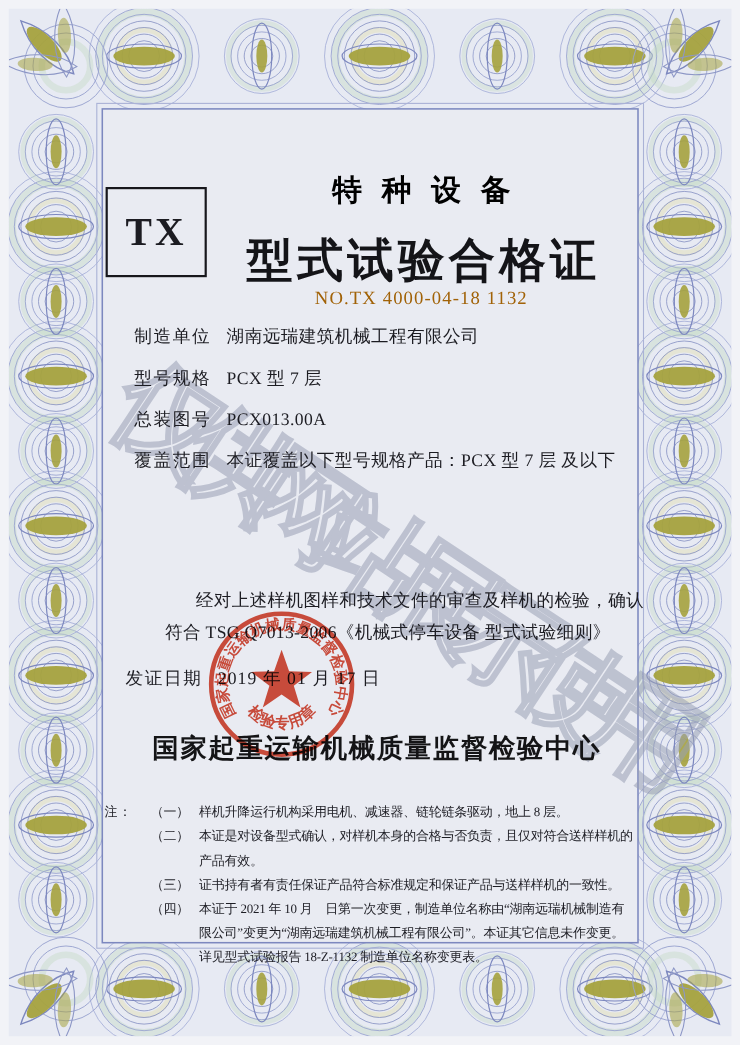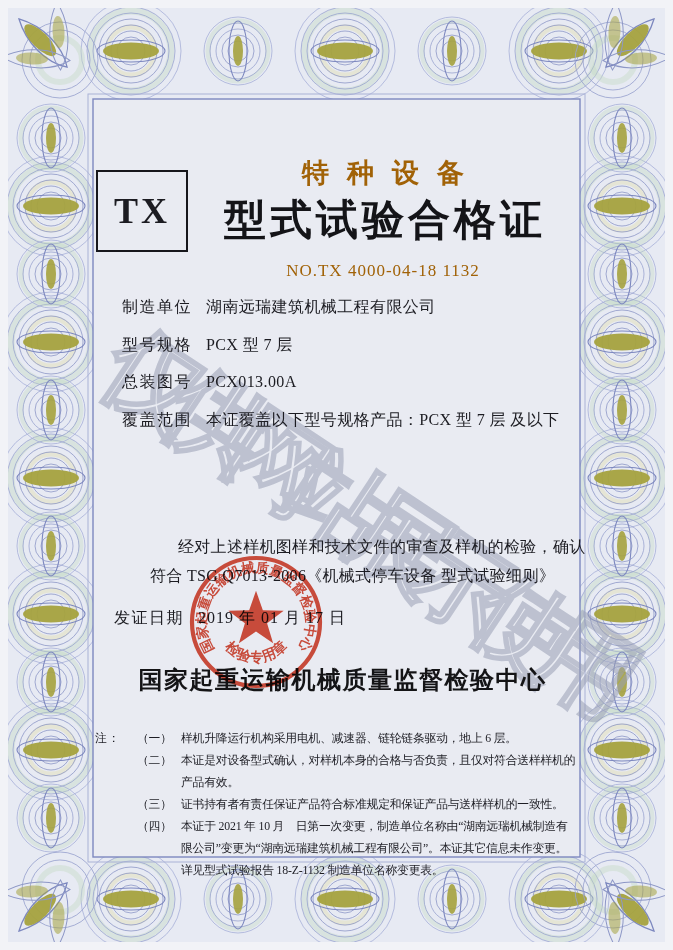--- a/index.html
+++ b/index.html
@@ -16,22 +16,22 @@
 
   .content{position:absolute;left:93px;top:99px;width:487px;height:758px;}
 
   .tx-box{
     position:absolute;left:3px;top:71px;width:88px;height:78px;
     border:2.5px solid #17171c;display:flex;align-items:center;justify-content:center;
   }
   .tx-box span{font-size:36px;font-weight:bold;letter-spacing:3px;}
 
   .title-block{position:absolute;left:97px;top:56px;width:386px;text-align:center;}
-  .subtitle{font-size:27px;font-weight:600;letter-spacing:18px;text-indent:18px;color:#a16207;}
-  .main-title{margin-top:1px;font-size:42px;font-weight:700;letter-spacing:4px;text-indent:4px;color:#141418;}
+  .subtitle{font-size:27px;font-weight:600;letter-spacing:18px;text-indent:18px;color:#000000;}
+  .main-title{margin-top:18px;font-size:42px;font-weight:700;letter-spacing:4px;text-indent:4px;color:#141418;}
   .cert-no{position:absolute;left:97px;top:162px;width:386px;text-align:center;
     font-size:17px;letter-spacing:1px;color:#a16207;}
 
   .fields{position:absolute;left:27px;top:196px;width:455px;}
   .field-row{display:flex;margin-bottom:14.5px;line-height:23px;font-size:16px;}
   .field-label{width:72px;letter-spacing:1.5px;flex:none;text-align:right;}
   .field-value{margin-left:14px;letter-spacing:.4px;}
 
   .conclusion{position:absolute;left:57px;top:417px;width:450px;
     font-size:16px;line-height:29px;text-indent:28px;letter-spacing:.3px;}
@@ -188,21 +188,21 @@
       <span class="field-label">发证日期</span>
       <span class="field-value">2019 年 01 月 17 日</span>
     </div>
 
     <div class="authority">国家起重运输机械质量监督检验中心</div>
 
     <div class="notes">
       <span class="notes-label">注：</span>
       <div class="note-item">
         <span class="note-no">（一）</span>
-        <span>样机升降运行机构采用电机、减速器、链轮链条驱动，地上 6 层。</span>
+        <span>样机升降运行机构采用电机、减速器、链轮链条驱动，地上 8 层。</span>
       </div>
       <div class="note-item">
         <span class="note-no">（二）</span>
         <span>本证是对设备型式确认，对样机本身的合格与否负责，且仅对符合送样样机的产品有效。</span>
       </div>
       <div class="note-item">
         <span class="note-no">（三）</span>
         <span>证书持有者有责任保证产品符合标准规定和保证产品与送样样机的一致性。</span>
       </div>
       <div class="note-item">

